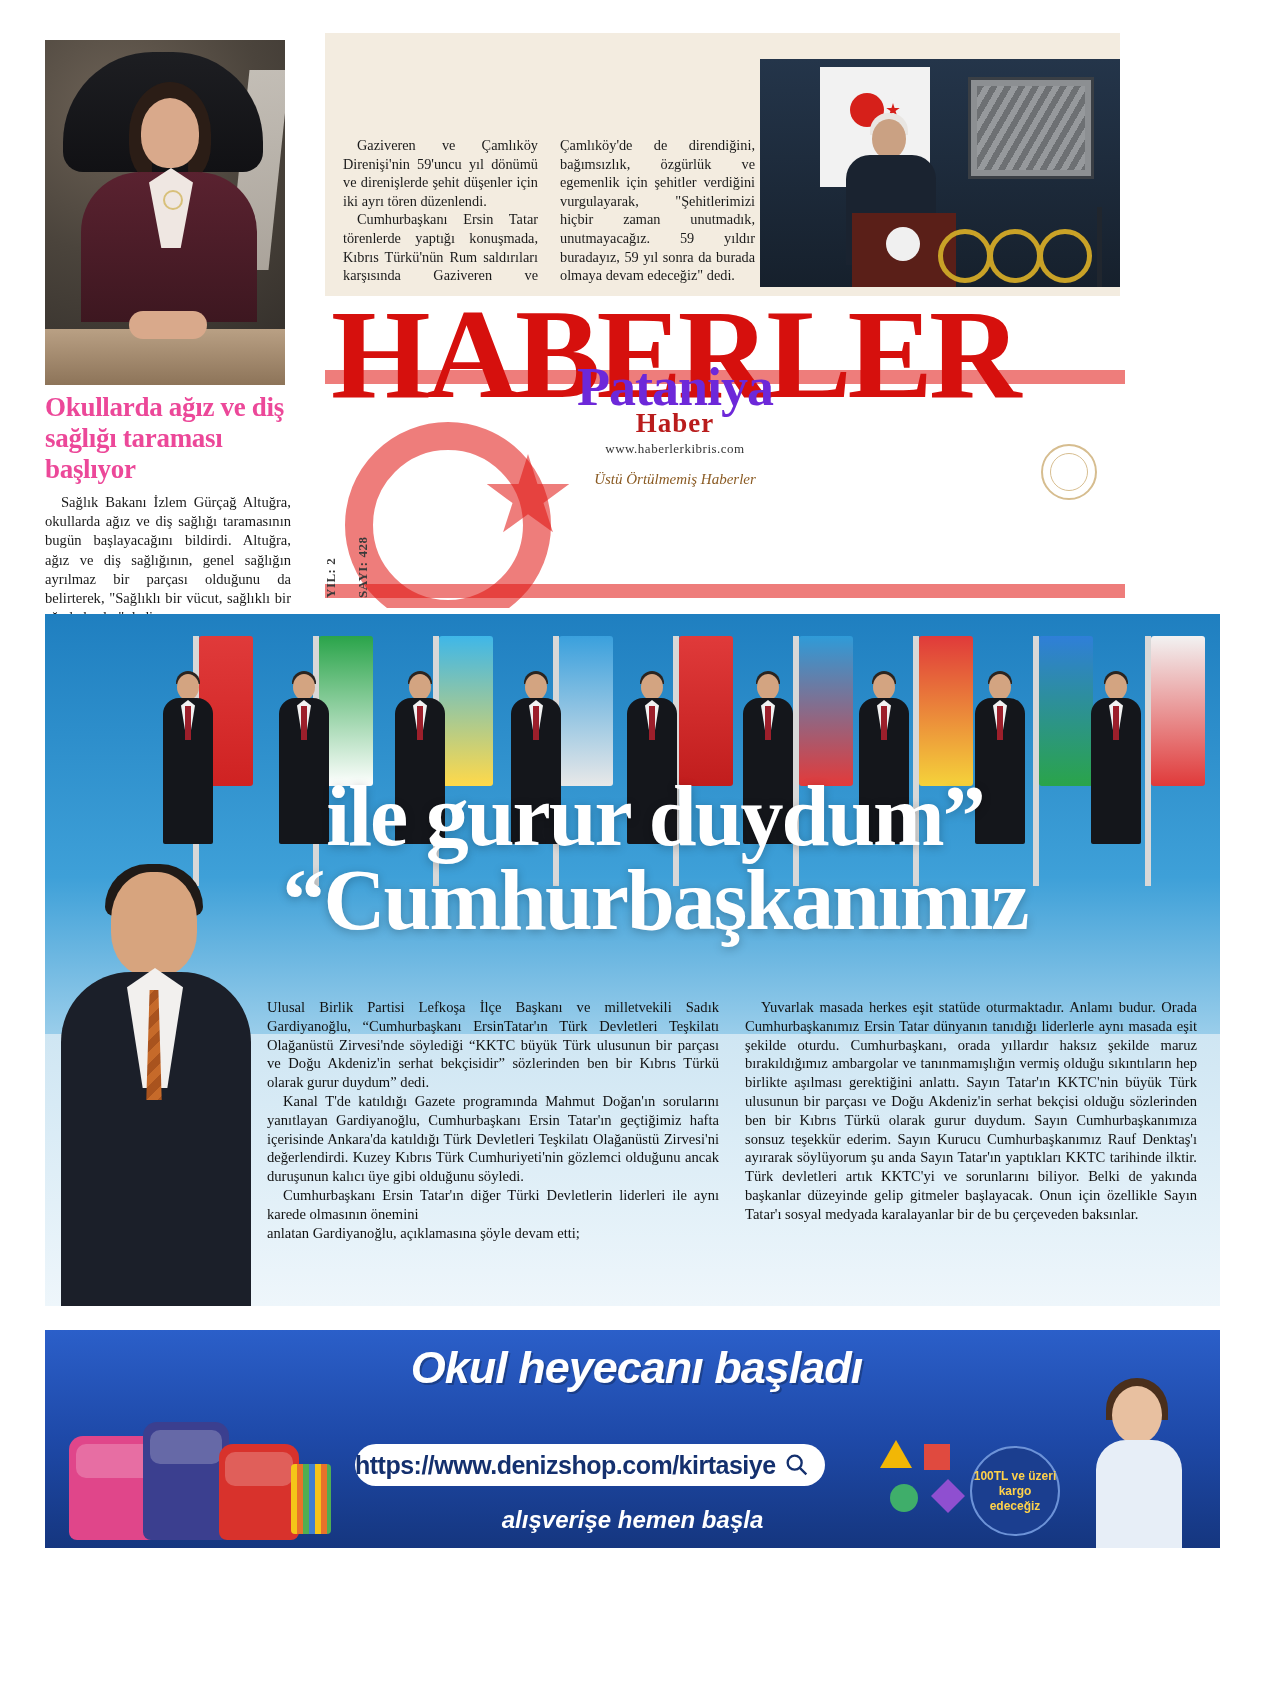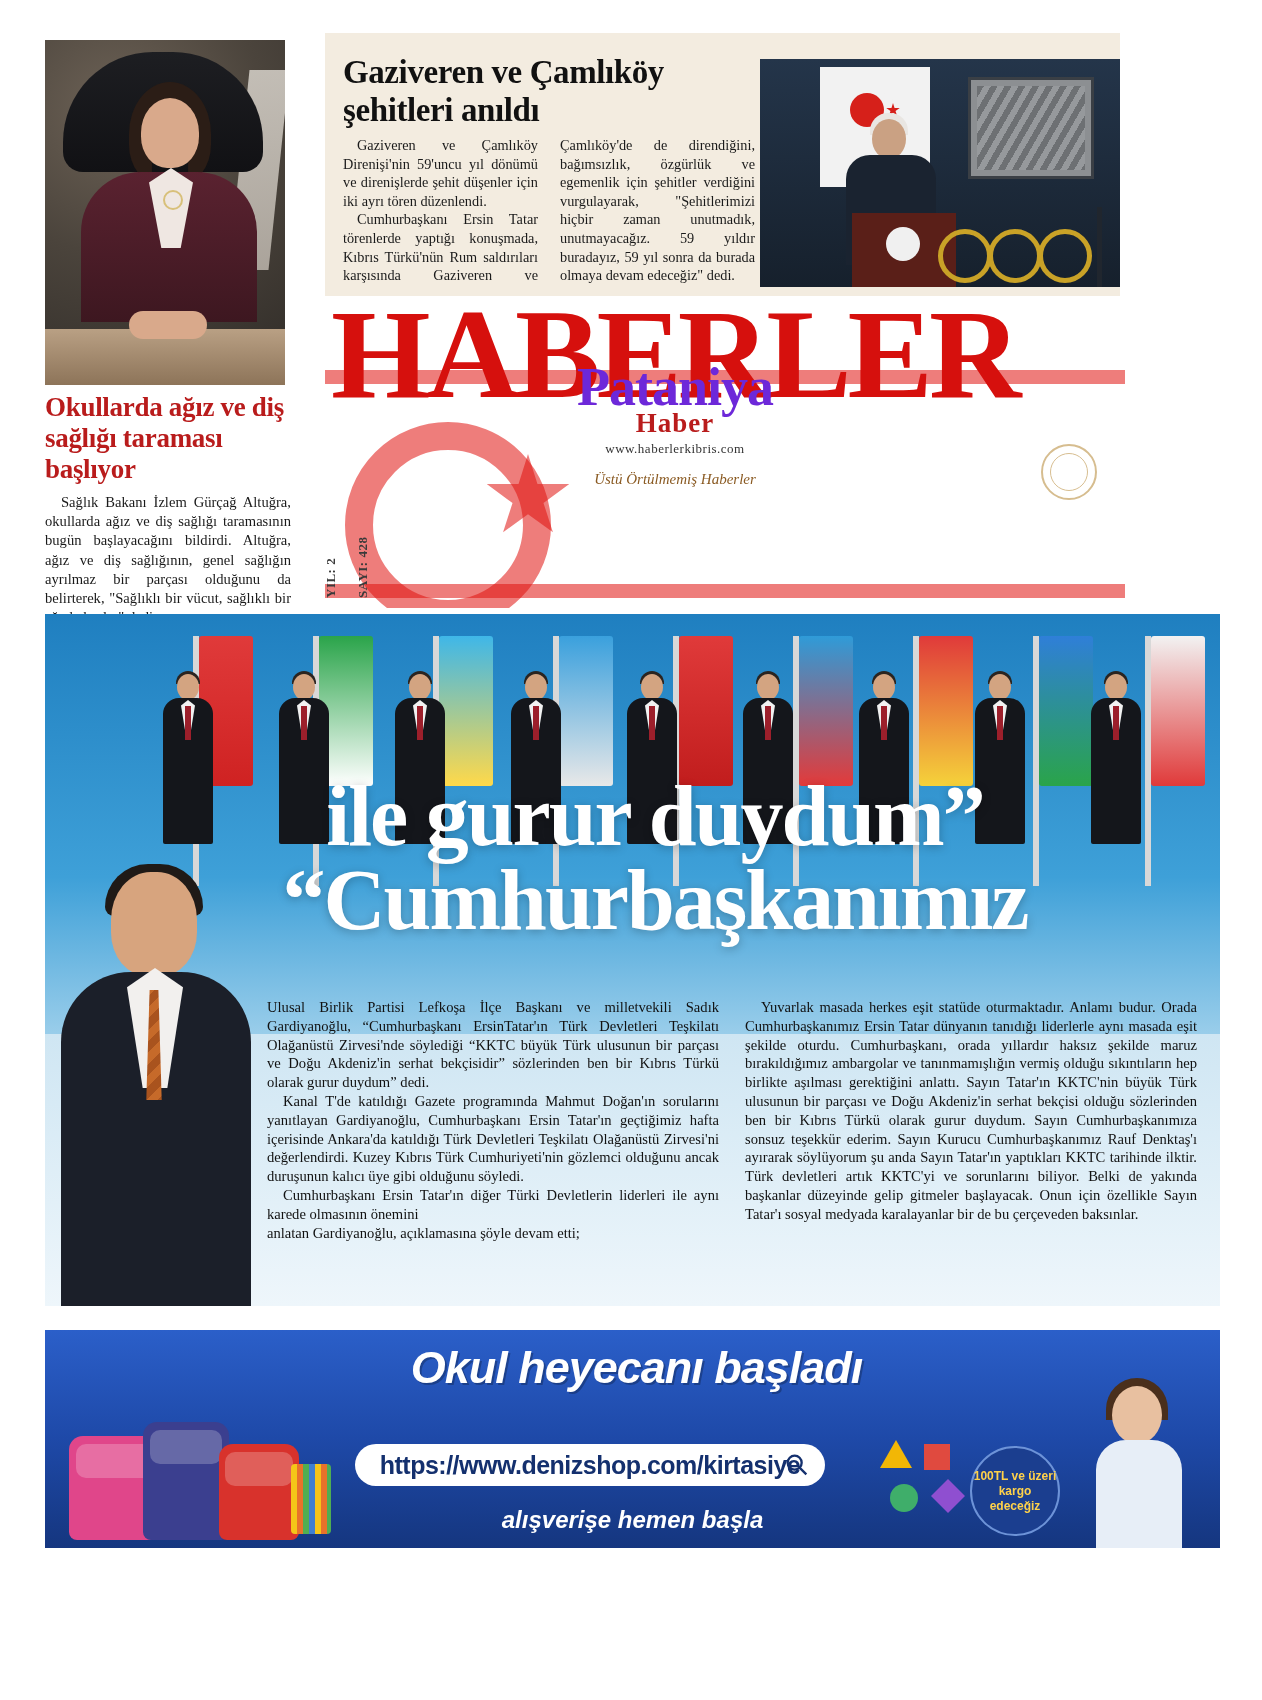--- a/index.html
+++ b/index.html
@@ -124,21 +124,21 @@
     position: absolute;
     left: 45px;
     top: 392px;
     width: 246px;
   }
   .left-headline {
     font-family: "Liberation Serif", serif;
     font-weight: bold;
     font-size: 27px;
     line-height: 31px;
-    color: #b91c1c;
+    color: #ec4899;
     letter-spacing: -0.3px;
     margin: 0 0 8px 0;
   }
   .left-body {
     font-size: 14.6px;
     line-height: 19.2px;
     color: #1a1a1a;
     text-align: justify;
     text-indent: 16px;
   }
@@ -586,21 +586,20 @@
   .ad-url {
     position: absolute;
     left: 310px;
     top: 114px;
     width: 470px;
     height: 42px;
     background: #ffffff;
     border-radius: 21px;
     display: flex;
     align-items: center;
-    justify-content: center;
     font-family: "Liberation Sans", sans-serif;
     font-weight: bold;
     font-size: 25px;
     color: #14306e;
     letter-spacing: -.5px;
   }
   .ad-url-icon {
     position: absolute;
     right: 14px;
     top: 7px;
@@ -702,21 +701,20 @@
     <div class="tlp-desk"></div>
     <div class="tlp-hands"></div>
   </div>
 
   <div class="left-col">
     <h2 class="left-headline">Okullarda ağız ve diş sağlığı taraması başlıyor</h2>
     <div class="left-body">Sağlık Bakanı İzlem Gürçağ Altuğra, okullarda ağız ve diş sağlığı taramasının bugün başlayacağını bildirdi. Altuğra, ağız ve diş sağlığının, genel sağlığın ayrılmaz bir parçası olduğunu da belirterek, "Sağlıklı bir vücut, sağlıklı bir ağızla başlar" dedi.</div>
   </div>
 
   <div class="top-article">
-    <div class="ta-headline">Gaziveren ve Çamlıköy şehitleri anıldı</div>
     <div class="ta-cols">
       <p>Gaziveren ve Çamlıköy Direnişi'nin 59'uncu yıl dönümü ve direnişlerde şehit düşenler için iki ayrı tören düzenlendi.</p>
       <p>Cumhurbaşkanı Ersin Tatar törenlerde yaptığı konuşmada, Kıbrıs Türkü'nün Rum saldırıları karşısında Gaziveren ve Çamlıköy'de de direndiğini, bağımsızlık, özgürlük ve egemenlik için şehitler verdiğini vurgulayarak, "Şehitlerimizi hiçbir zaman unutmadık, unutmayacağız. 59 yıldır buradayız, 59 yıl sonra da burada olmaya devam edeceğiz" dedi.</p>
     </div>
 
     <div class="ta-photo">
       <div class="tap-wall"></div>
       <div class="tap-screen"></div>
       <div class="tap-flag"></div>
       <div class="tap-speaker-hair"></div>

